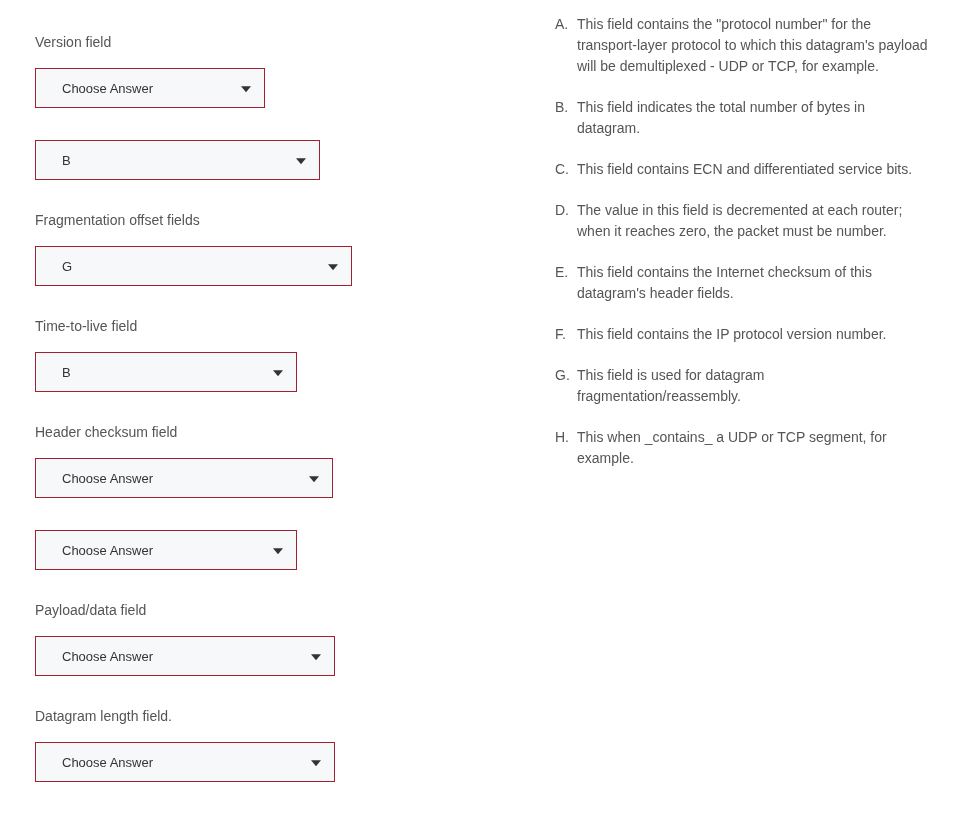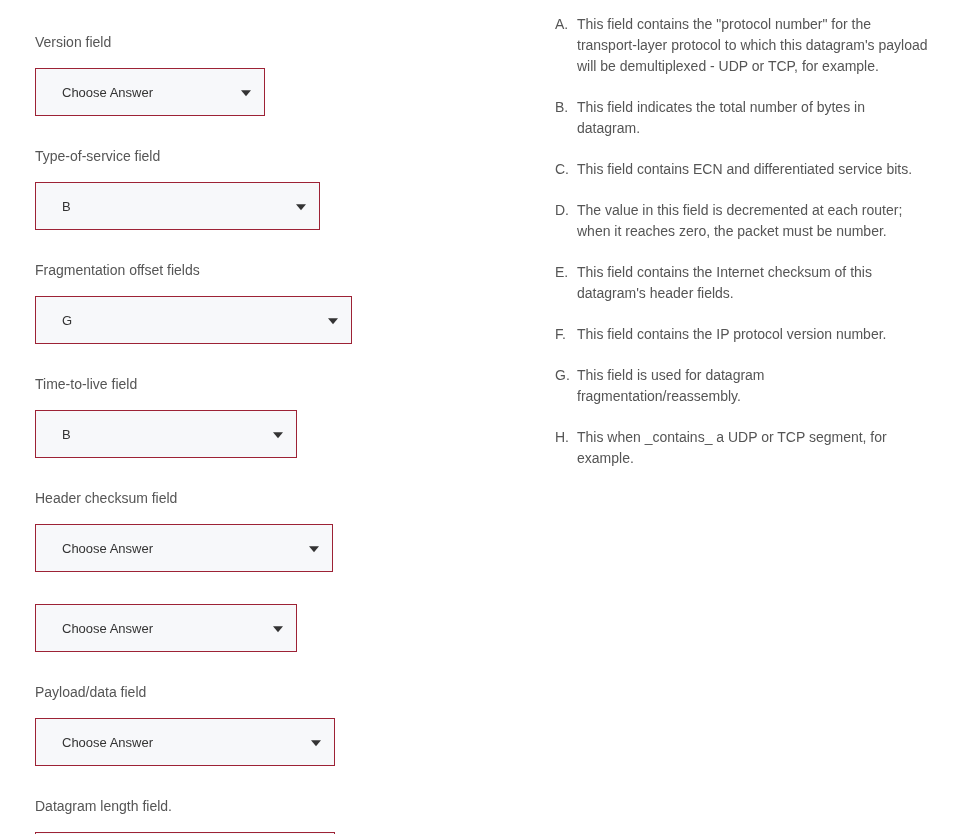--- a/index.html
+++ b/index.html
@@ -43,21 +43,21 @@
       padding: 10px 34px 10px 26px;
       font-size: 13px;
       color: #333;
       appearance: none;
       -webkit-appearance: none;
       -moz-appearance: none;
       background-image: none;
       position: relative;
       cursor: pointer;
       font-family: Arial, Helvetica, sans-serif;
-      height: 48px;
+      height: 40px;
       min-width: 150px;
     }
     .select-wrapper {
       position: relative;
       display: inline-block;
     }
     .select-wrapper::after {
       content: "";
       position: absolute;
       right: 14px;
@@ -99,21 +99,20 @@
     <div class="field-group">
       <span class="field-label">Version field</span>
       <div class="select-wrapper">
         <select class="dropdown w230">
           <option>Choose Answer</option>
         </select>
       </div>
     </div>
 
     <div class="field-group">
-      <span class="field-label">Type-of-service field</span>
       <div class="select-wrapper">
         <select class="dropdown w285">
           <option>B</option>
         </select>
       </div>
     </div>
 
     <div class="field-group">
       <span class="field-label">Fragmentation offset fields</span>
       <div class="select-wrapper">

